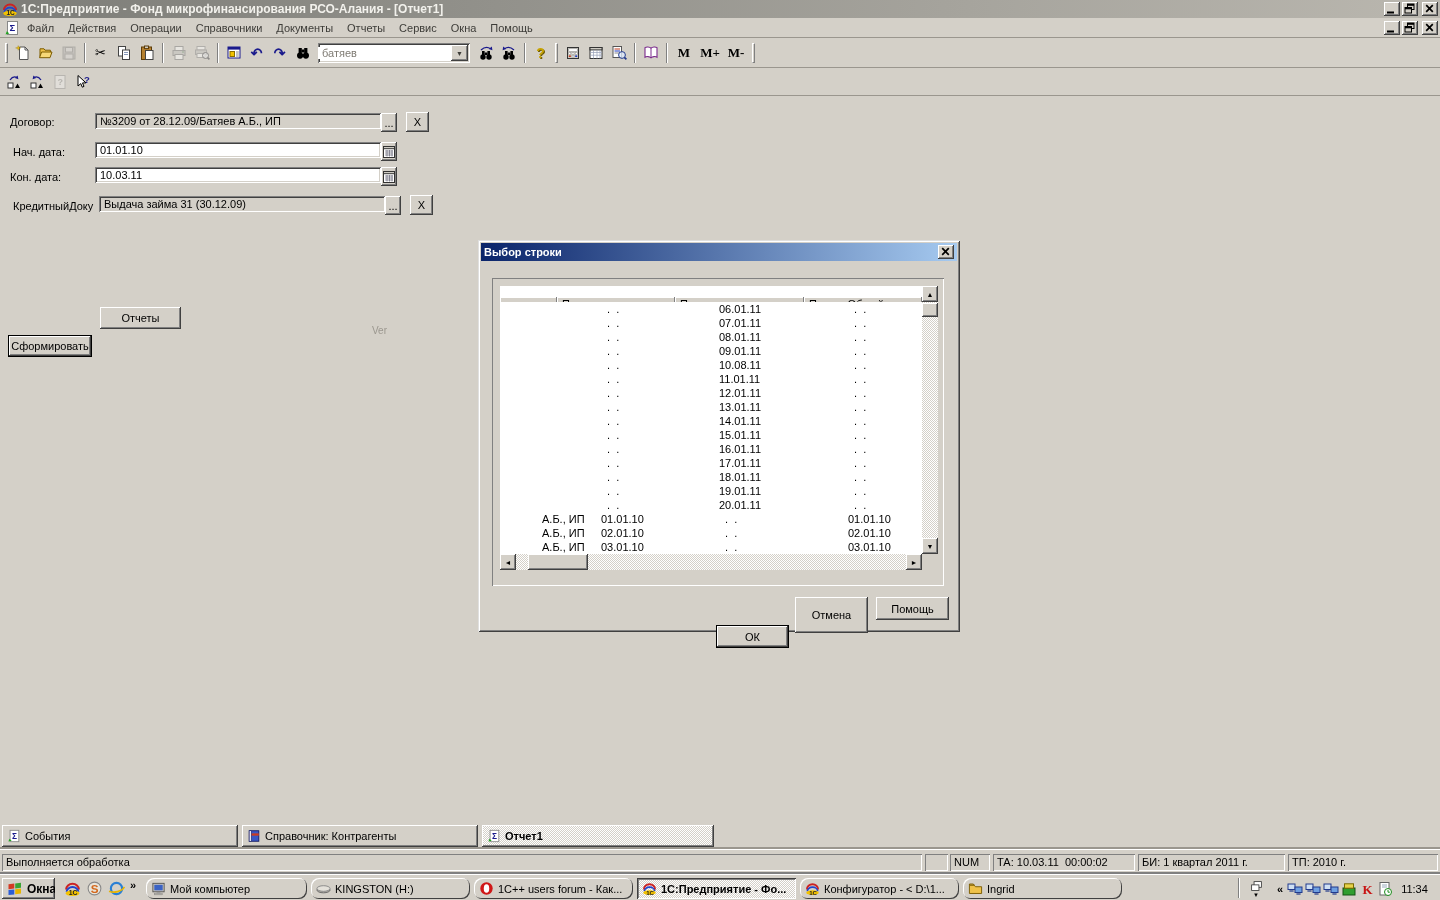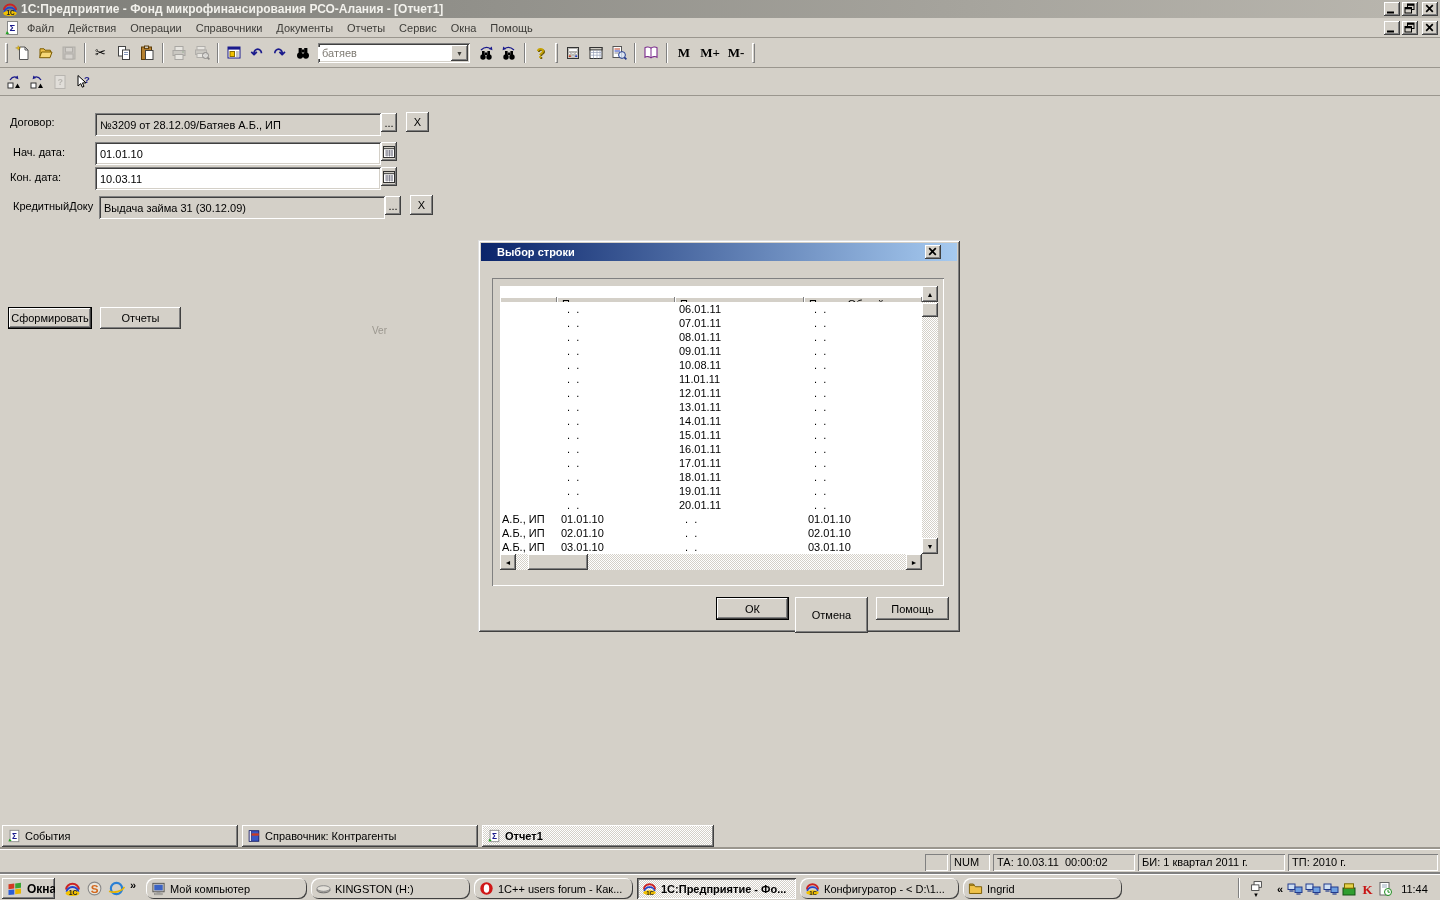--- a/index.html
+++ b/index.html
@@ -51,47 +51,47 @@
   .combo { width:152px; height:20px; background:#fff; margin:0 4px; display:flex; align-items:center; flex:none;
     box-shadow: inset 1px 1px #808080, inset -1px -1px #fff, inset 2px 2px #404040, inset -2px -2px #d4d0c8; }
   .combo input { flex:1; min-width:0; border:none; outline:none; background:#fff; color:#7e7a72;
     font:11px "Liberation Sans",sans-serif; padding:0 4px; }
   .combo .drop { width:17px; height:16px; margin-right:2px; display:flex; align-items:center; justify-content:center;
     font-size:7px; color:#3d3c38; }
   .glyph { font-weight:bold; }
 
   
   .lbl { position:absolute; white-space:nowrap; }
-  .field { position:absolute; height:23px; display:flex; align-items:center; padding:0 5px; white-space:nowrap; overflow:hidden;
+  .field { position:absolute; height:16px; display:flex; align-items:center; padding:0 5px; white-space:nowrap; overflow:hidden;
     box-shadow: inset 1px 1px #808080, inset -1px -1px #fff, inset 2px 2px #404040, inset -2px -2px #d4d0c8; }
   .field.grey { background:#d4d0c8; }
   .field.white { background:#fff; }
   .sbtn { position:absolute; display:flex; align-items:center; justify-content:center; }
   .pushbtn { position:absolute; display:flex; align-items:center; justify-content:center; white-space:nowrap; }
-  .pushbtn.default { border:1px solid #000; box-shadow: inset -1px -1px #404040, inset 1px 1px #fff, inset -2px -2px #808080; background:#d4d0c8; }
+  .pushbtn.default { border:1px solid #000; box-shadow: inset -1px -1px #404040, inset 1px 1px #fff, inset -2px -2px #808080; background:#d4d0c8;margin-top:28px; }
   .ver { position:absolute; left:372px; top:325px; color:#9b978f; font-size:10px; }
 
   
   .dialog { position:absolute; left:478px; top:240px; width:482px; height:392px; background:#d4d0c8;
     box-shadow: inset 1px 1px #dfdfdf, inset -1px -1px #404040, inset 2px 2px #fff, inset -2px -2px #808080; }
   .dlg-title { position:absolute; left:3px; top:3px; right:3px; height:18px;
     background:linear-gradient(90deg,#0a246a,#a6caf0); color:#fff; font-weight:bold;
-    display:flex; align-items:center; padding:0 16px;gap:12px; }
+    display:flex; align-items:center; padding:0 3px;gap:12px; }
   .dlg-title .ttext { flex:1; }
   .groove { position:absolute; left:14px; top:38px; width:452px; height:308px;
     box-shadow: inset 1px 1px #808080, inset -1px -1px #fff; }
   .grid { position:absolute; left:22px; top:46px; width:438px; height:284px; background:#fff; }
   .grid-header { display:flex; height:16px;margin-top:11px; }
   .gh { background:#d4d0c8; box-shadow: inset -1px -1px #808080, inset 1px 1px #fff; padding:1px 5px;
     white-space:pre; overflow:hidden; flex:none; }
   .c0 { width:57px; } .c1 { width:118px; } .c2 { width:129px; } .c3 { width:118px; }
   .grid-body { position:absolute; left:0; top:16px; width:422px; height:252px; overflow:hidden; background:#fff; }
   .trow { display:flex; height:14px; line-height:14px; }
   .tcell { white-space:pre; overflow:hidden; padding:0 4px; flex:none; }
-  .tcell.c0 { padding:0 2px; }
+  .tcell.c0 { padding:0 2px;margin-left:40px; }
   .vscroll { position:absolute; right:0; top:0; width:16px; height:268px; }
   .hscroll { position:absolute; left:0; top:268px; width:422px; height:16px; }
   .scroll-track { position:absolute; inset:0; }
   .scroll-btn { position:absolute; width:16px; height:16px; display:flex; align-items:center; justify-content:center; font-size:7px; color:#000; }
   .thumb { position:absolute; }
   .corner { position:absolute; left:422px; top:268px; width:16px; height:16px; background:#d4d0c8; }
 
   
   .mditab { position:absolute; top:825px; height:22px; display:flex; align-items:center; gap:4px; padding:0 5px;
     white-space:nowrap; overflow:hidden; }
@@ -656,20 +656,21 @@
           <rect x="3.5" y="1.5" width="10" height="13" fill="#fff" stroke="#888"></rect>
           <text x="5.6" y="11" font-size="9.5" font-weight="bold" fill="#1a1a8c" font-family="sans-serif">Σ</text>
           <path d="M1.6 14.4l3.8-1-2.6-2.2z" fill="#1fa21f"></path>
         </svg>
       </span>
       <span>Отчет1</span>
     </div>
   </div>
 
 <div class="statusbar">
+  <div class="scell" style="left:2px;width:920px">Выполняется обработка</div>
   <div class="scell" style="left:925px;width:23px"></div>
   <div class="scell" style="left:950px;width:40px">NUM</div>
   <div class="scell" style="left:993px;width:142px">ТА: 10.03.11  00:00:02</div>
   <div class="scell" style="left:1138px;width:147px">БИ: 1 квартал 2011 г.</div>
   <div class="scell" style="left:1288px;width:150px">ТП: 2010 г.</div>
 </div>
 
 <div class="taskbar">
   <div class="tb-abs raised" style="left:2px;width:53px;font-weight:bold;font-size:12px">
     <span class="icon">
@@ -805,15 +806,15 @@
         <span class="icon">
           <svg viewBox="0 0 16 16">
             <rect x="3" y="1.5" width="9" height="12.5" fill="#fff" stroke="#666"></rect>
             <line x1="5" y1="4" x2="10" y2="4" stroke="#9ab"></line>
             <line x1="5" y1="6" x2="10" y2="6" stroke="#9ab"></line>
             <circle cx="11" cy="11" r="3.5" fill="#fff" stroke="#1c8c1c"></circle>
             <path d="M11 9v2.2h1.8" fill="none" stroke="#1c8c1c"></path>
           </svg>
         </span>
       </span>
-    <span class="clock">11:44</span>
+    <span class="clock">11:34</span>
   </div>
 </div>
 
 </body></html>

